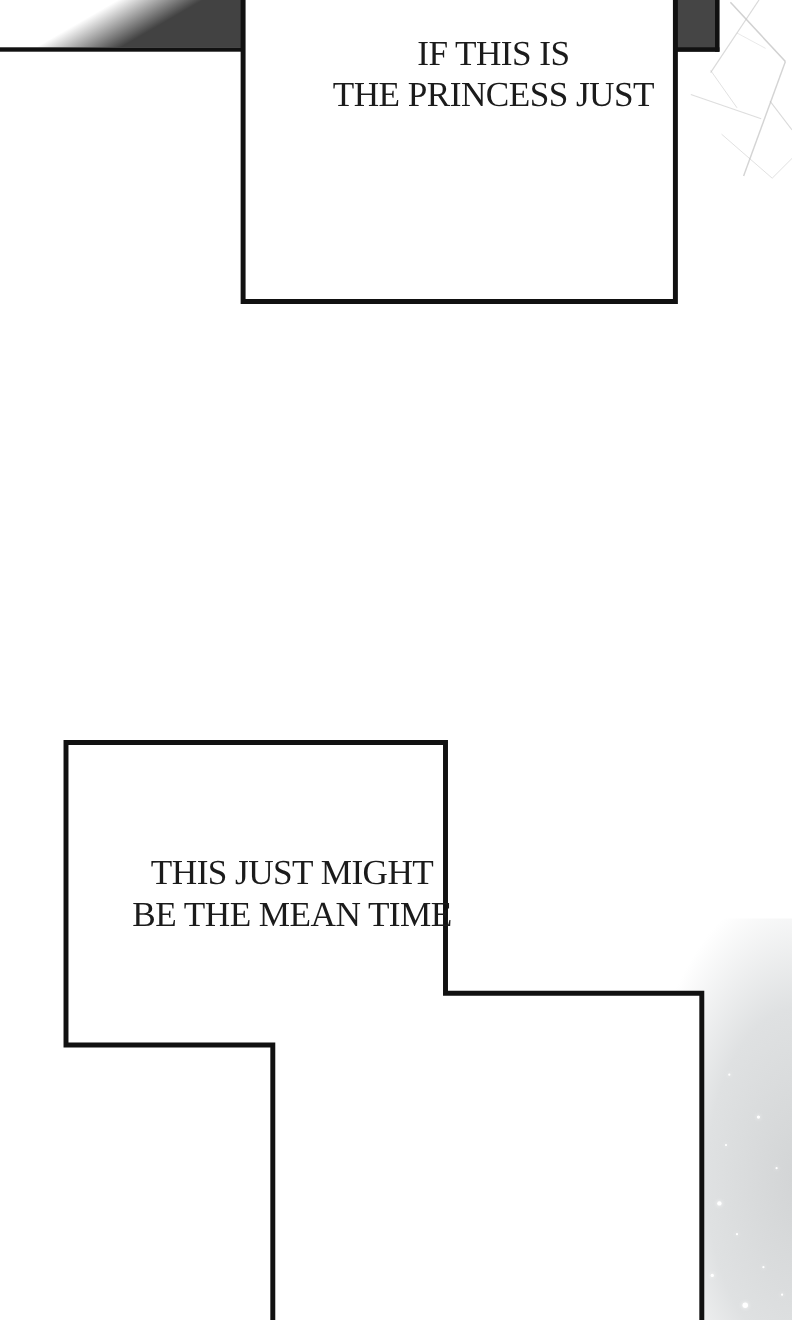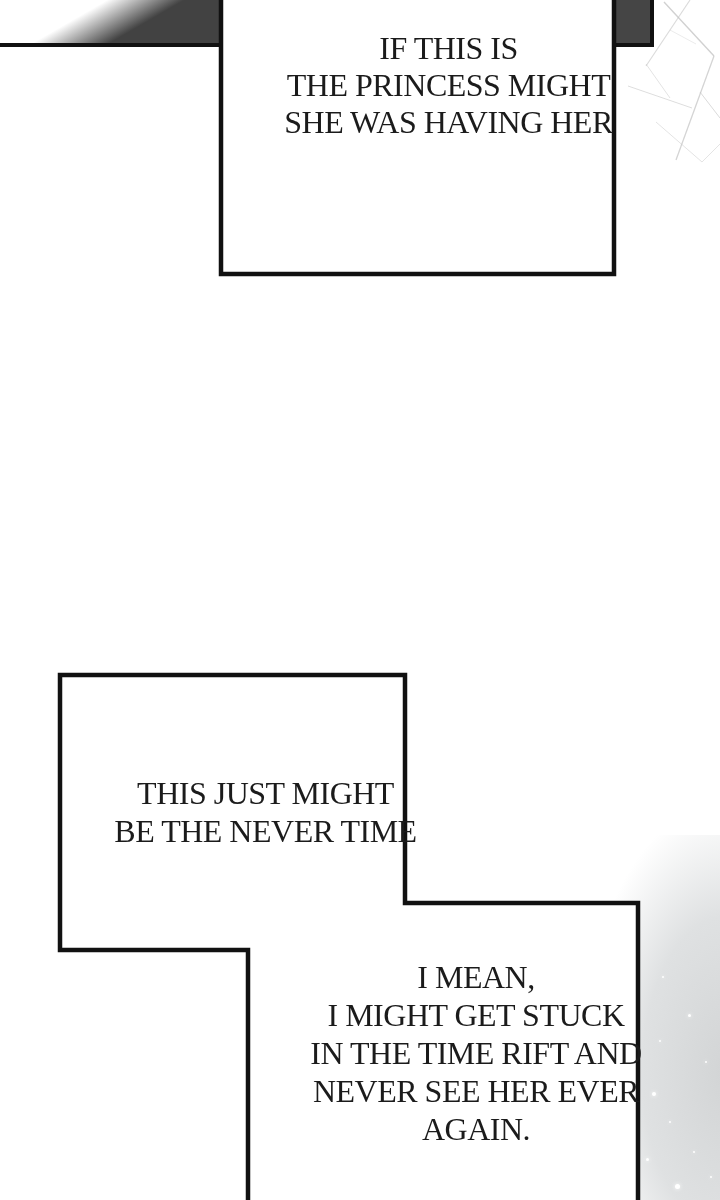--- a/index.html
+++ b/index.html
@@ -94,30 +94,22 @@
   <span class="sparkle" style="left:710px;top:1176px;width:2px;height:2px"></span>
   <span class="sparkle" style="left:659px;top:1040px;width:2px;height:2px"></span>
 
   <svg class="balloons" viewBox="0 0 720 1200">
     <path class="balloon-shape" d="M221 -12 H614 V274 H221 Z"></path>
     <path class="balloon-shape" d="M60 675 H405 V903 H638 V1212 H248 V950 H60 Z"></path>
   </svg>
 
   <div class="dialogue dialogue-top">
     <div>IF THIS IS</div>
-    <div>THE PRINCESS MIGHT</div>
-    <div>SHE WAS HAVING HER</div>
+    <div>THE PRINCESS JUST</div>
   </div>
 
   <div class="dialogue dialogue-middle">
     <div>THIS JUST MIGHT</div>
-    <div>BE THE NEVER TIME</div>
+    <div>BE THE MEAN TIME</div>
   </div>
 
-  <div class="dialogue dialogue-bottom">
-    <div>I MEAN,</div>
-    <div>I MIGHT GET STUCK</div>
-    <div>IN THE TIME RIFT AND</div>
-    <div>NEVER SEE HER EVER</div>
-    <div>AGAIN.</div>
-  </div>
 
 </div>
 
 </body></html>

